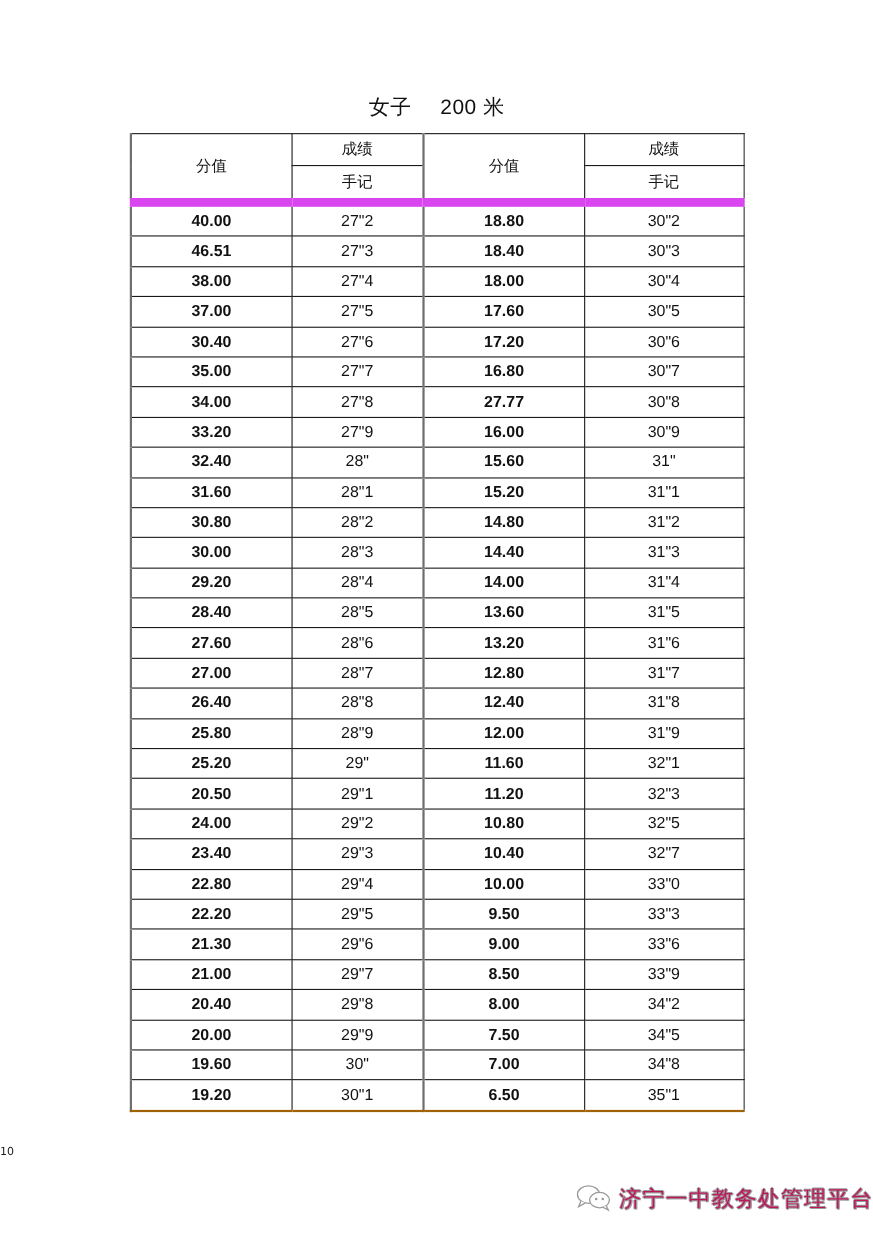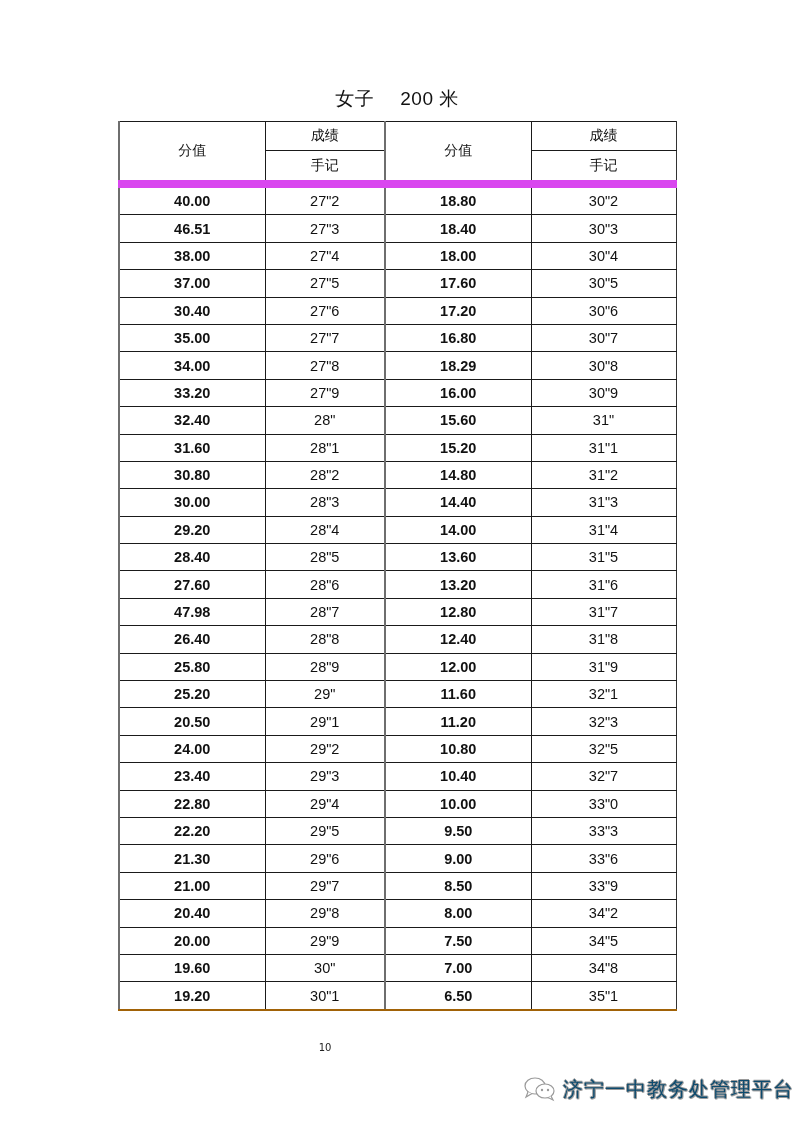--- a/index.html
+++ b/index.html
@@ -52,38 +52,37 @@
     tr.head2 td, tr.head1 td.rowspan { border-bottom: 8px solid #d946ef; }
     tr.row td { height: 26.4px; }
     tr.row.last td { border-bottom: 2px solid #a16207; }
     td.score-val { font-weight: bold; font-size: 15px; margin-top: 47px; }
     td.result-val { font-weight: normal; }
     .page-number {
       position: absolute;
       top: 1042px;
       left: 0;
       width: 650px;
-      text-align: center;
       font-family: "DejaVu Sans", sans-serif;
       font-size: 10px;
       color: #222;
     }
     .watermark {
       position: absolute;
       top: 1073px;
       left: 523px;
       height: 32px;
       display: flex;
       align-items: center;
       gap: 6px;
     }
     .watermark .wm-icon { width: 34px; height: 28px; }
     .watermark .wm-text {
       font-size: 20px;
-      color: #0c4a6e;
+      color: #be185d;
       letter-spacing: 1px;
       text-shadow:
         -1px 0 #9a9a9a, 1px 0 #9a9a9a, 0 -1px #9a9a9a, 0 1px #9a9a9a,
         1px 1px #b0b0b0;
       font-family: "DejaVu Sans", sans-serif;
     }
   </style>
 </head>
 <body>
 
@@ -141,21 +140,21 @@
       </tr>
       <tr class="row">
         <td class="score-val outer-left">35.00</td>
         <td class="result-val sep">27"7</td>
         <td class="score-val">16.80</td>
         <td class="result-val outer-right">30"7</td>
       </tr>
       <tr class="row">
         <td class="score-val outer-left">34.00</td>
         <td class="result-val sep">27"8</td>
-        <td class="score-val">18.29</td>
+        <td class="score-val">27.77</td>
         <td class="result-val outer-right">30"8</td>
       </tr>
       <tr class="row">
         <td class="score-val outer-left">33.20</td>
         <td class="result-val sep">27"9</td>
         <td class="score-val">16.00</td>
         <td class="result-val outer-right">30"9</td>
       </tr>
       <tr class="row">
         <td class="score-val outer-left">32.40</td>
@@ -193,21 +192,21 @@
         <td class="score-val">13.60</td>
         <td class="result-val outer-right">31"5</td>
       </tr>
       <tr class="row">
         <td class="score-val outer-left">27.60</td>
         <td class="result-val sep">28"6</td>
         <td class="score-val">13.20</td>
         <td class="result-val outer-right">31"6</td>
       </tr>
       <tr class="row">
-        <td class="score-val outer-left">47.98</td>
+        <td class="score-val outer-left">27.00</td>
         <td class="result-val sep">28"7</td>
         <td class="score-val">12.80</td>
         <td class="result-val outer-right">31"7</td>
       </tr>
       <tr class="row">
         <td class="score-val outer-left">26.40</td>
         <td class="result-val sep">28"8</td>
         <td class="score-val">12.40</td>
         <td class="result-val outer-right">31"8</td>
       </tr>

